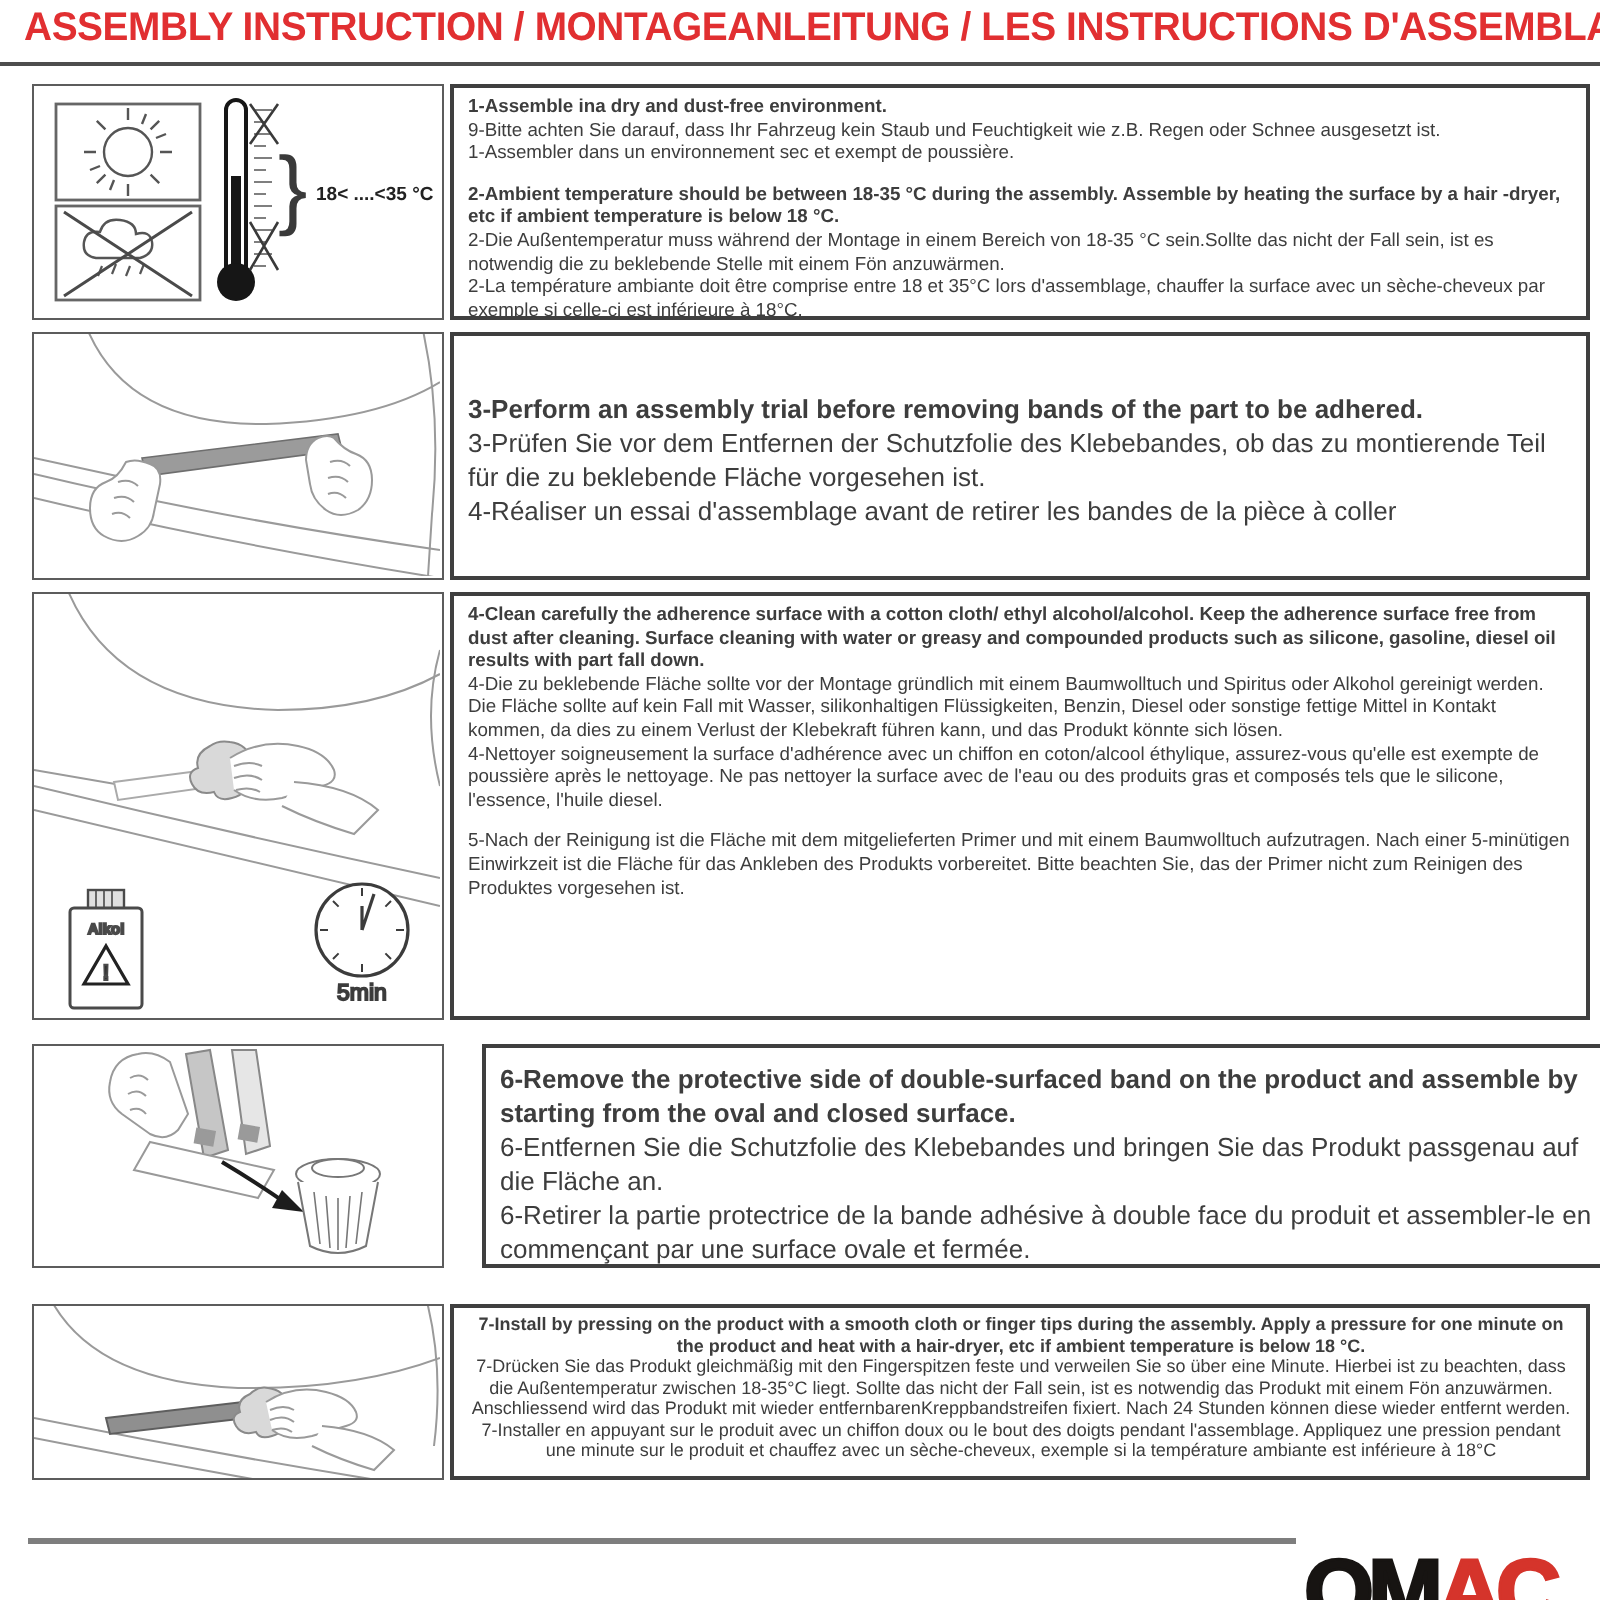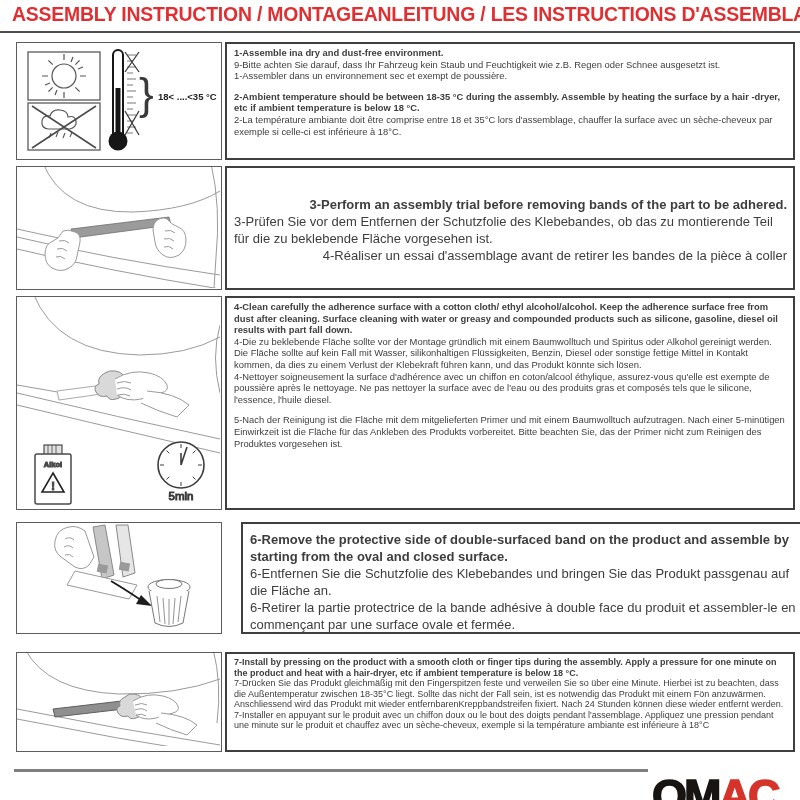--- a/index.html
+++ b/index.html
@@ -14,21 +14,21 @@
              border:1.5px solid #5c5c5c;background:#fff;box-sizing:border-box;overflow:hidden;}
   .cell-right{position:absolute;left:225px;width:570px;height:100%;
               border:2px solid #3f3f3f;background:#fff;box-sizing:border-box;
               padding:3px 6px 0 7px;overflow:hidden;}
   .cell-right p{margin:0;color:#3d3d3d;}
   .small p{font-size:9.4px;line-height:11.6px;}
   .tiny  p{font-size:9px;line-height:10.5px;}
   .big   p{font-size:13px;line-height:17px;}
   .s-en{font-weight:bold;color:#1e1e1e;}
   .gap{height:9px;}
-  .center{display:flex;flex-direction:column;justify-content:center;align-items:flex-end;}
+  .center{display:flex;flex-direction:column;justify-content:center;}
   .pad-top{padding-top:7px;margin-left:16px;}
   svg{display:block;}
   svg text{font-family:"Liberation Sans", sans-serif;}
   .footer-line{position:absolute;top:769px;left:14px;width:634px;height:2.5px;background:#7e7e7e;}
   .logo{position:absolute;top:748px;left:652px;width:146px;height:48px;
         font-size:45px;font-weight:bold;letter-spacing:-3px;line-height:48px;
         text-align:left;margin-top:24px;-webkit-text-stroke:1.5px;}
   .logo .lb{color:#171412;-webkit-text-stroke-color:#171412;}
   .logo .lr{color:#d5342b;-webkit-text-stroke-color:#d5342b;}
 </style>
@@ -67,20 +67,21 @@
           <text x="141" y="57" font-size="9.5" font-weight="bold" fill="#222">18&lt; ....&lt;35 °C</text>
         </g>
       </svg>
     </div>
     <div class="cell-right small">
       <p class="s-en">1-Assemble ina dry and dust-free environment.</p>
       <p class="s-de">9-Bitte achten Sie darauf, dass Ihr Fahrzeug kein Staub und Feuchtigkeit wie z.B. Regen oder Schnee ausgesetzt ist.</p>
       <p class="s-fr">1-Assembler dans un environnement sec et exempt de poussière.</p>
       <div class="gap"></div>
       <p class="s-en">2-Ambient temperature should be between 18-35 °C  during the assembly. Assemble by heating the surface by a hair -dryer, etc if ambient temperature is below 18 °C.</p>
+      <p class="s-de">2-Die Außentemperatur muss während der Montage in einem Bereich von 18-35 °C  sein.Sollte das nicht der Fall sein, ist es notwendig die zu beklebende Stelle mit einem Fön anzuwärmen.</p>
       <p class="s-fr">2-La température ambiante doit être comprise entre 18 et 35°C lors d'assemblage, chauffer la surface avec un sèche-cheveux par exemple si celle-ci est inférieure à 18°C.</p>
     </div>
   </div>
 
   <div class="row" style="top:166px;height:124px;">
     <div class="cell-left">
       <svg width="203" height="121" viewBox="0 0 203 121" fill="none" stroke="#9a9a9a" stroke-width="1">
         <path d="M26,-4 Q46,46 116,45 Q172,43 203,24"></path>
         <path d="M194,-4 Q204,40 199,90 L197,121"></path>
         <path d="M0,62 L46,72"></path>
@@ -170,21 +171,21 @@
         </g>
       </svg>
     </div>
     <div class="cell-right big pad-top">
       <p class="s-en">6-Remove the protective side of double-surfaced band on the product and assemble by starting from the oval and closed surface.</p>
       <p class="s-de">6-Entfernen Sie die Schutzfolie des Klebebandes und bringen Sie das Produkt passgenau auf die Fläche an.</p>
       <p class="s-fr">6-Retirer la partie protectrice de la bande adhésive à double face du produit et assembler-le en commençant par une surface ovale et fermée.</p>
     </div>
   </div>
 
-  <div class="row" style="top:652px;height:100px;">
+  <div class="row" style="top:652px;height:88px;text-align:center;">
     <div class="cell-left">
       <svg width="203" height="93" viewBox="0 0 203 93" fill="none" stroke="#9a9a9a" stroke-width="1">
         <path d="M8,-4 Q30,38 102,41 Q160,42 203,26"></path>
         <path d="M196,-4 Q205,30 200,70"></path>
         <path d="M0,56 Q100,76 203,92"></path>
         <path d="M0,66 Q100,86 203,102"></path>
         <polygon points="36,56 122,46 124,54 38,64" fill="#8f8f8f" stroke="#5e5e5e"></polygon>
         <g>
           <path d="M108,44 q-7,3 -5,9 q-5,2 -2,7 q3,5 10,3 q2,4 8,2 q7,-2 7,-8 l1,-8 q-2,-7 -10,-8 q-5,-1 -9,3 z" fill="#d9d9d9" stroke="#8a8a8a"></path>
           <path d="M116,48 q14,-9 30,-5 q12,3 15,10 q2,5 -5,7 l-17,5 q-12,3 -20,-3" fill="#fff"></path>

